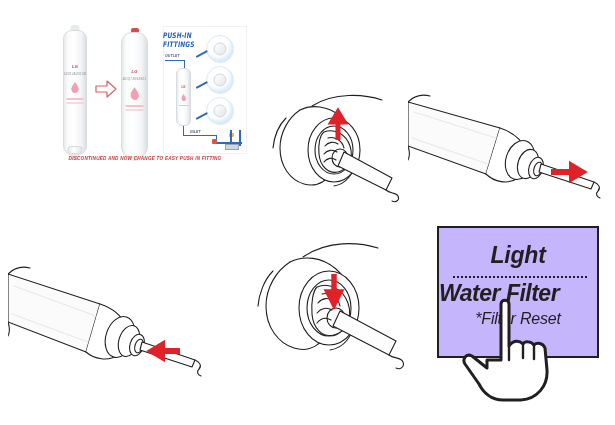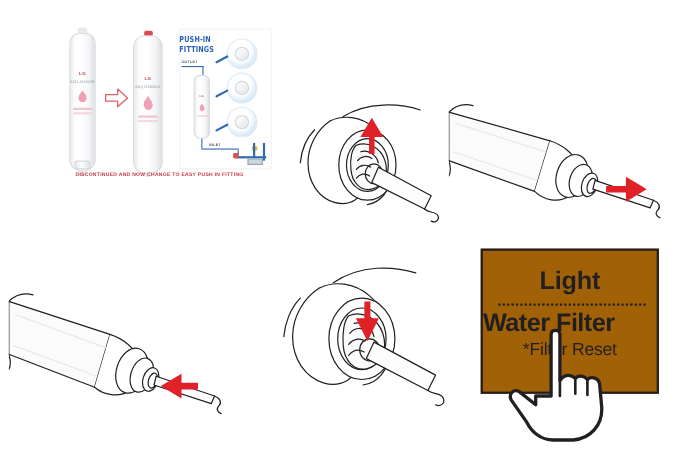--- a/index.html
+++ b/index.html
@@ -4,21 +4,21 @@
 <style>
   html,body{margin:0;padding:0;}
   body{
     width:615px;height:425px;
     background:#ffffff;
     font-family:"Liberation Sans", sans-serif;
     overflow:hidden;
     position:relative;
   }
   .stage{position:absolute;left:0;top:0;width:615px;height:425px;}
-  .panel{position:absolute;}
+  .panel{position:absolute;font-style:italic;}
 
   
   #panel-product{left:45px;top:18px;width:200px;height:160px;}
 
   .cartridge{position:absolute;}
   .cart-body{
     position:absolute;left:0;top:0;width:100%;height:100%;
     background:linear-gradient(to right,#e8eaec 0%,#fbfcfc 18%,#ffffff 45%,#f3f4f6 78%,#dcdfe2 100%);
     border-radius:9px;
     border:1px solid #d8dcdf;
@@ -104,21 +104,21 @@
   }
 
   
   .cyl-panel{position:absolute;}
   .cyl-svg{display:block;}
 
   
   #panel-display{left:437px;top:226px;width:162px;height:132px;}
   .display-box{
     position:absolute;left:0;top:0;width:162px;height:132px;
-    border:2px solid #231f20;box-sizing:border-box;background:#a16207;
+    border:2px solid #231f20;box-sizing:border-box;background:#c4b5fd;
   }
   .disp-light{
     position:absolute;left:0;top:14px;width:100%;
     text-align:center;font-size:23px;font-weight:bold;color:#231f20;
     font-family:"Liberation Sans", sans-serif;
     letter-spacing:-.2px;
   }
   .disp-divider{
     position:absolute;left:14px;top:48px;width:134px;height:0;
     border-top:2px dotted #231f20;

